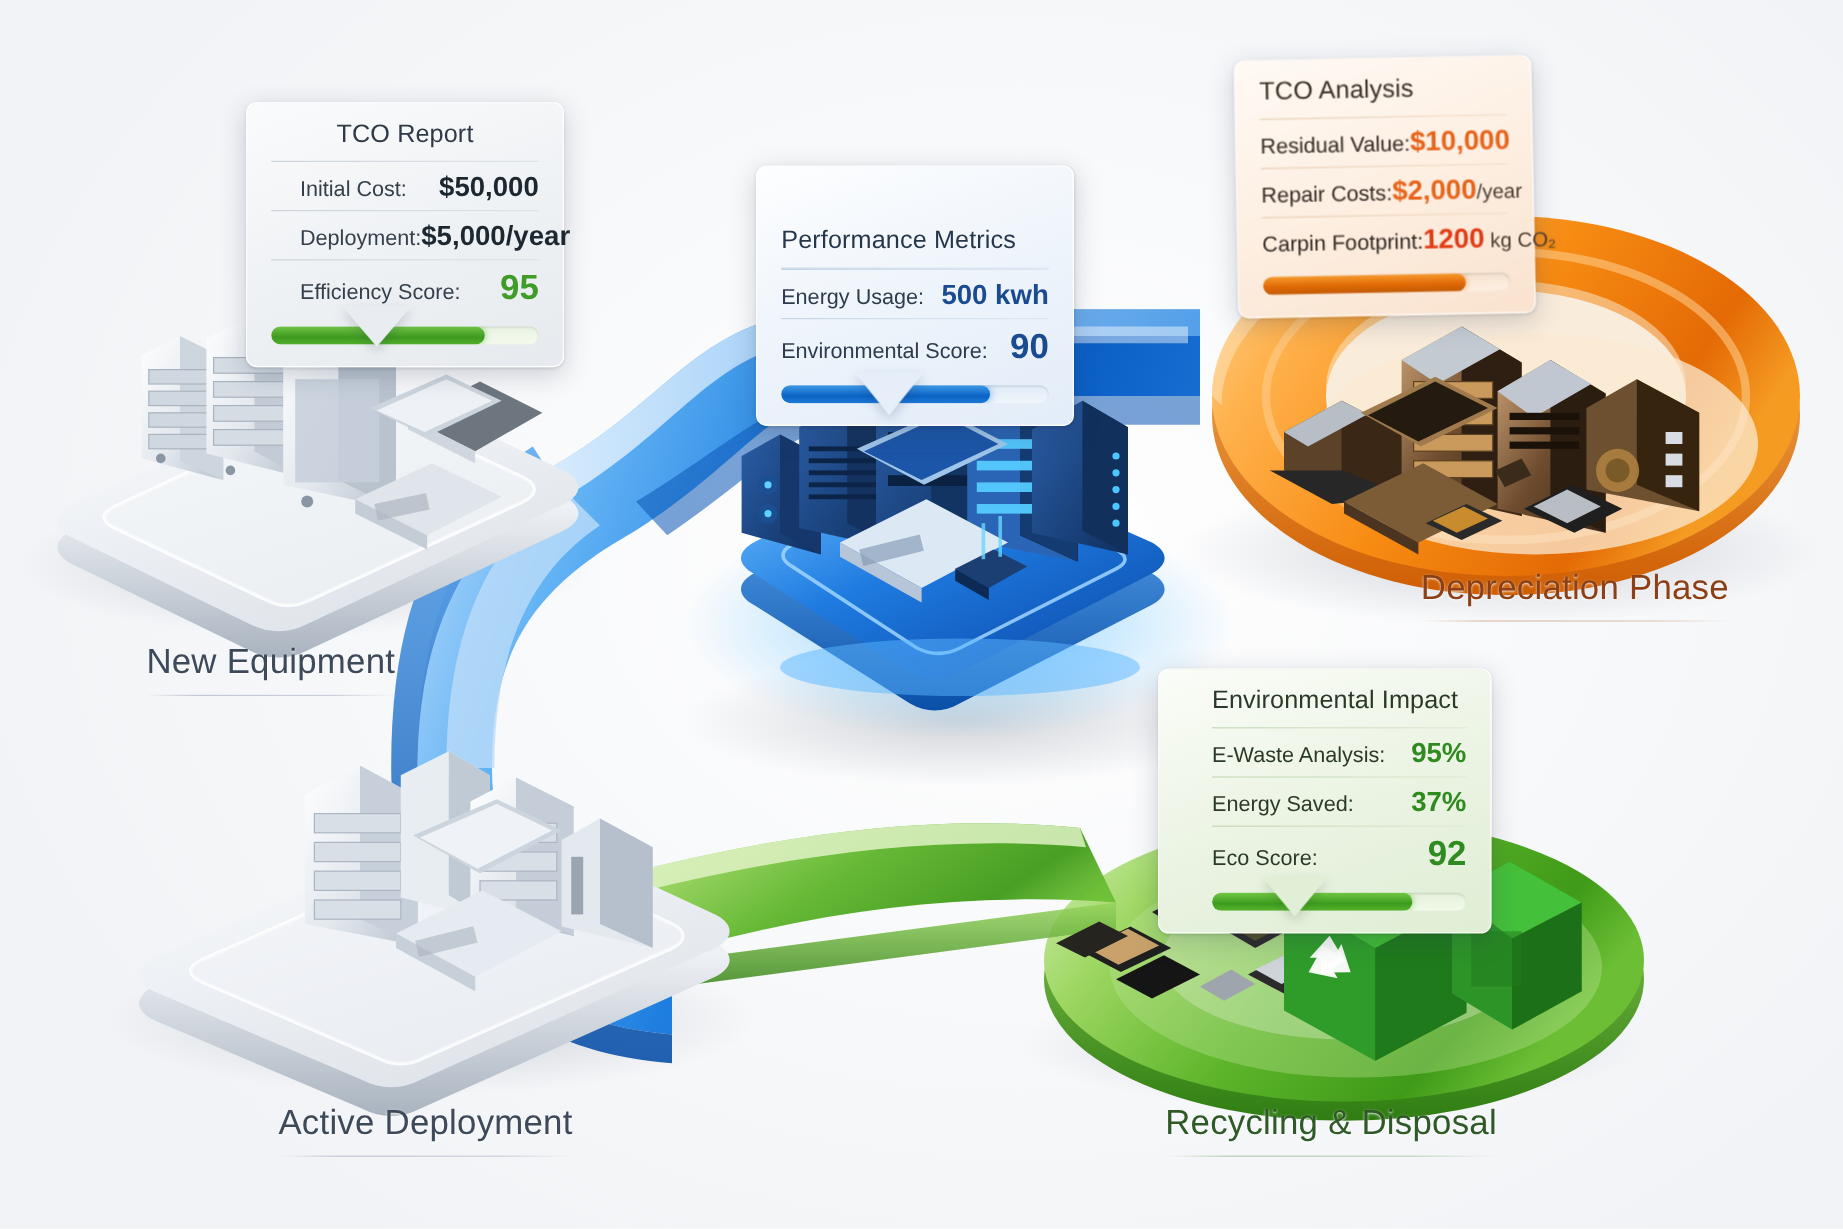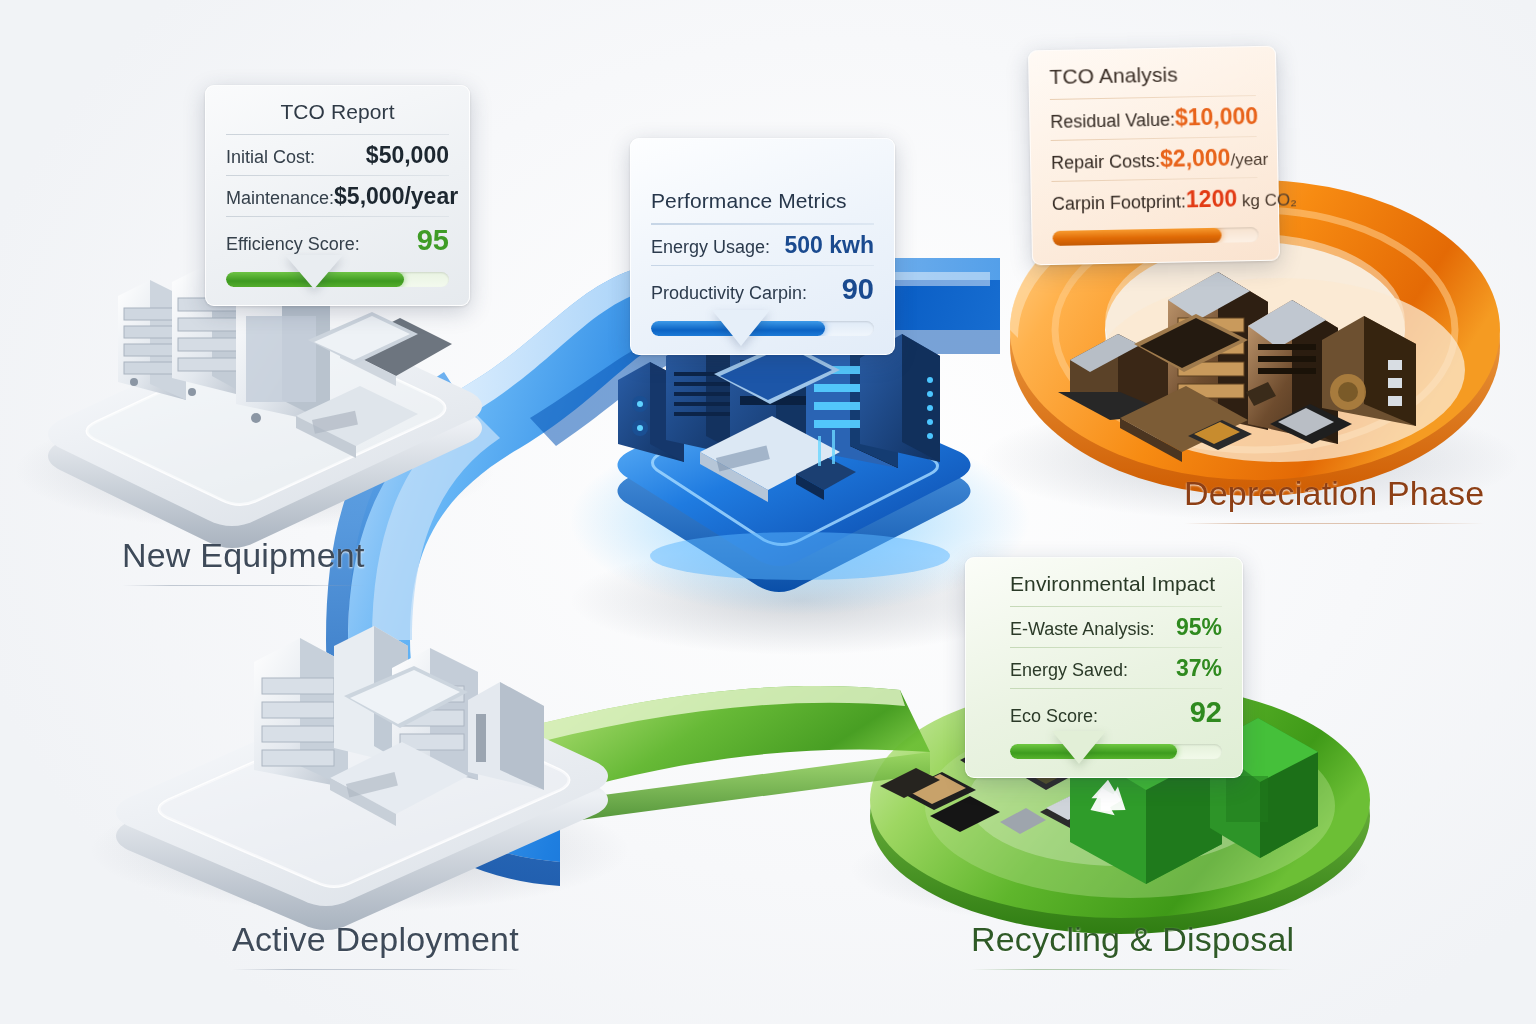--- a/index.html
+++ b/index.html
@@ -58,21 +58,21 @@
 
   
   #card-tco-report {
     left: 205px; top: 85px; width: 265px;
     background: linear-gradient(160deg, #fafbfc 0%, #eef1f4 55%, #e6eaee 100%);
     border: 1px solid rgba(255,255,255,0.85);
     text-align: center;
   }
   #card-tco-report .title { color: #2f3a46; }
   #card-tco-report .rule, #card-tco-report .rowline { background: linear-gradient(90deg,#ccd3da,#dfe4e9); }
-  #card-tco-report .lbl { color: #35404b; }
+  #card-tco-report .lbl { color: #35404b; margin-left: 24px; }
   #card-tco-report .val { color: #1d2730; }
   #card-tco-report .val.score { color: #3f9c26; }
   #card-tco-report .bar { background: linear-gradient(180deg,#e9f3e2,#f3faee); box-shadow: inset 0 1px 2px rgba(0,0,0,.12); }
   #card-tco-report .bar .fill { background: linear-gradient(180deg,#6ec445,#3e9a20 60%,#53ad2c); box-shadow: 0 0 6px rgba(80,180,50,.6); }
   #tail-tco { left: 285px; top: 255px;
     border-left: 29px solid transparent; border-right: 29px solid transparent;
     border-top: 34px solid #e9edf1; filter: drop-shadow(0 4px 5px rgba(40,55,80,.2)); }
 
   
   #card-perf {
@@ -119,21 +119,21 @@
   #card-env .val { color: #2f8a1f; }
   #card-env .bar { background: linear-gradient(180deg,#e4f1da,#f2faea); box-shadow: inset 0 1px 2px rgba(0,0,0,.12); }
   #card-env .bar .fill { background: linear-gradient(180deg,#6fc842,#3d9c1e 60%,#56b32d); box-shadow: 0 0 6px rgba(90,190,50,.65); }
   #tail-env { left: 1052px; top: 731px;
     border-left: 27px solid transparent; border-right: 27px solid transparent;
     border-top: 33px solid #e2efd7; filter: drop-shadow(0 4px 5px rgba(50,90,40,.22)); }
 
   
   .stage-label {
     position: absolute;
-    font-size: 34px;
+    font-size: 29px;
     letter-spacing: .2px;
     white-space: nowrap;
     text-shadow: 0 1px 2px rgba(255,255,255,.9);
   }
   .stage-label .ul {
     display: block; height: 1px; margin-top: 10px;
     background: linear-gradient(90deg, rgba(160,170,185,.0), rgba(150,162,178,.55) 20%, rgba(150,162,178,.45) 75%, rgba(160,170,185,0));
   }
   #label-new-equipment { left: 122px; top: 536px; color: #3e4a59; }
   #label-active-deployment { left: 232px; top: 920px; color: #3e4a59; }
@@ -508,21 +508,21 @@
 
   <div class="card" id="card-tco-report">
     <div class="title">TCO Report</div>
     <div class="rule"></div>
     <div class="row">
       <span class="lbl">Initial Cost:</span>
       <span class="val">$50,000</span>
     </div>
     <div class="rowline"></div>
     <div class="row">
-      <span class="lbl">Maintenance:</span>
+      <span class="lbl">Deployment:</span>
       <span class="val">$5,000/year</span>
     </div>
     <div class="rowline"></div>
     <div class="row">
       <span class="lbl">Efficiency Score:</span>
       <span class="val big score">95</span>
     </div>
     <div class="bar">
       <div class="fill" style="width: 80%;"></div>
     </div>
@@ -532,21 +532,21 @@
   <div class="card" id="card-perf">
     <div class="title">Performance Metrics</div>
     <div class="rule"></div>
     <div class="rowline"></div>
     <div class="row">
       <span class="lbl">Energy Usage:</span>
       <span class="val">500 kwh</span>
     </div>
     <div class="rowline"></div>
     <div class="row">
-      <span class="lbl">Productivity Carpin:</span>
+      <span class="lbl">Environmental Score:</span>
       <span class="val big">90</span>
     </div>
     <div class="bar">
       <div class="fill" style="width: 78%;"></div>
     </div>
   </div>
   <div class="tail" id="tail-perf"></div>
 
   <div class="card" id="card-tco-analysis">
     <div class="title">TCO Analysis</div>

